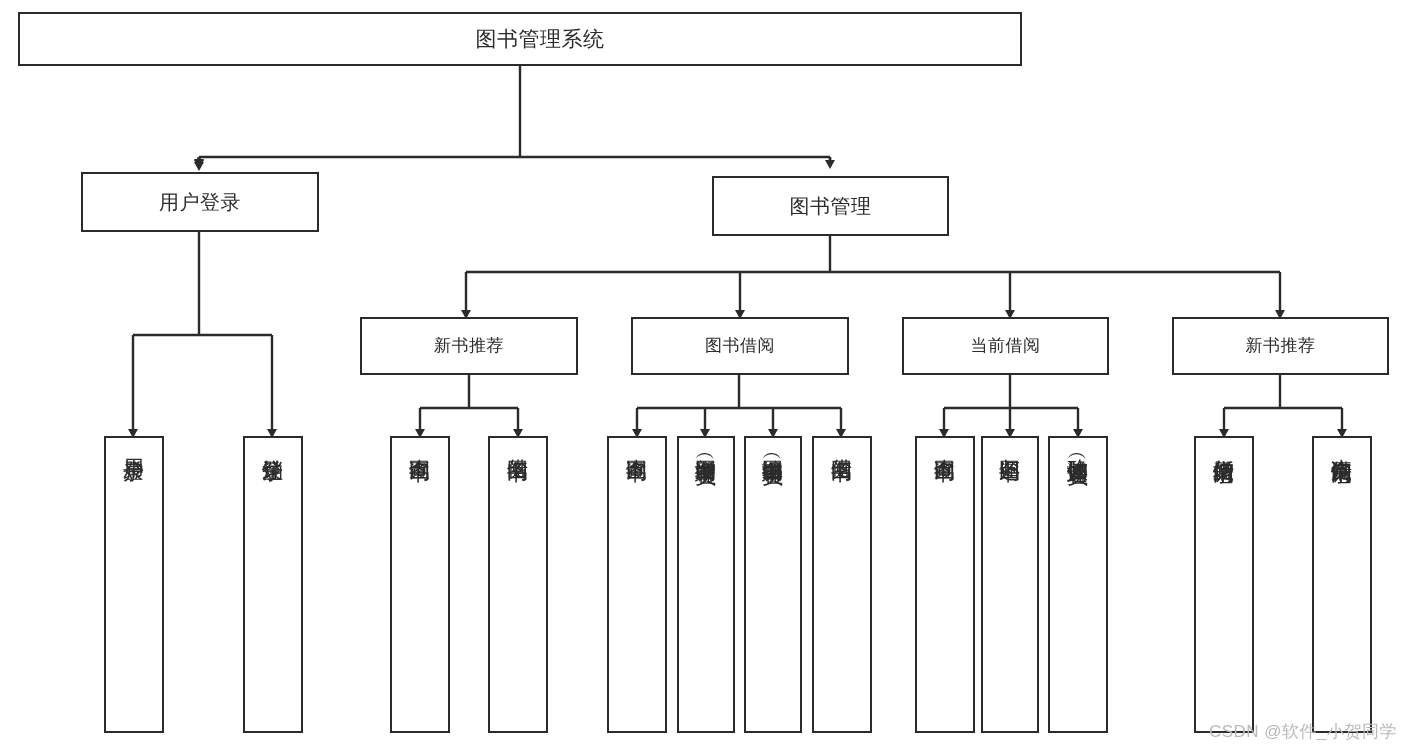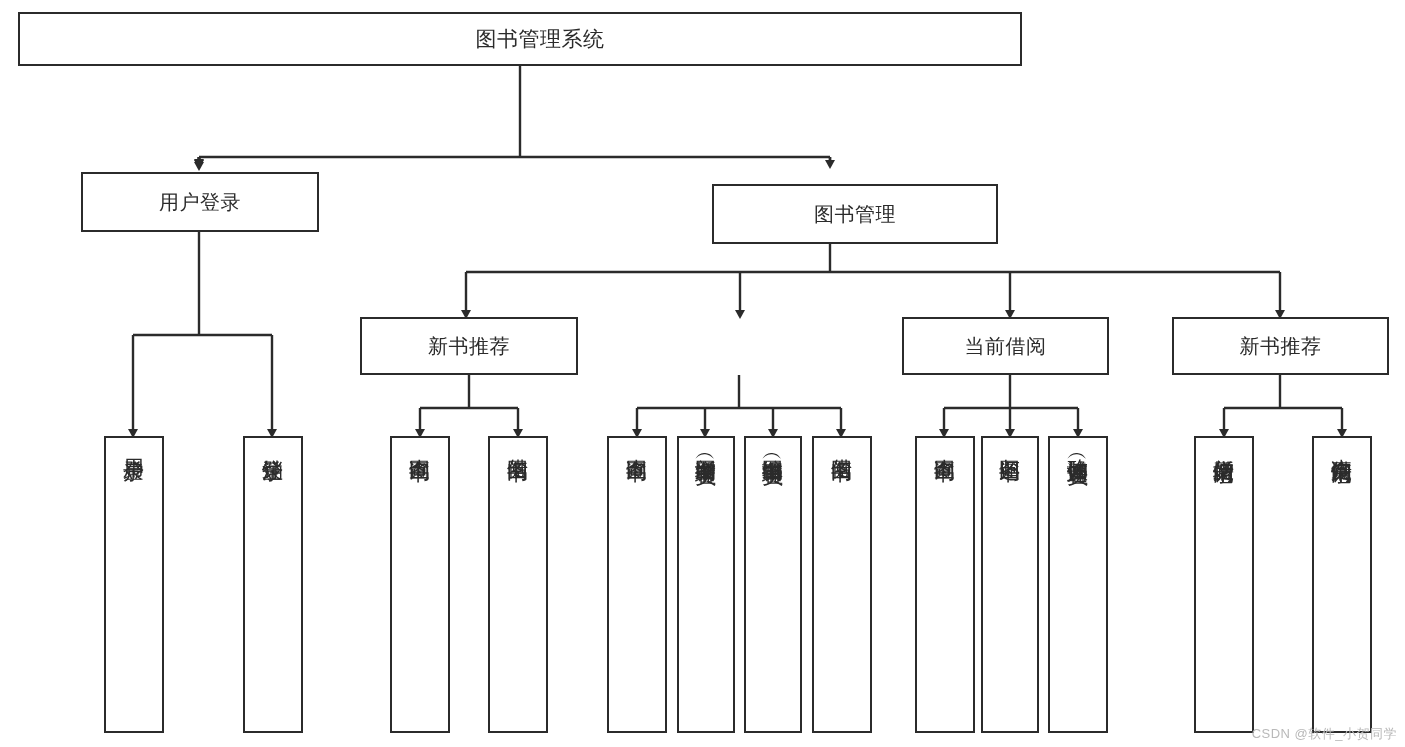--- a/index.html
+++ b/index.html
@@ -34,41 +34,41 @@
     z-index: 2;
   }
   .node .lbl {
     display: block;
     text-align: center;
     line-height: 1.12;
     letter-spacing: 0.5px;
   }
   .node-root .lbl { font-size: 21px; }
   .node-l1 .lbl  { font-size: 20px; }
-  .node-l2 .lbl  { font-size: 20px; }
+  .node-l2 .lbl  { font-size: 17px; }
   
   .node-leaf {
     align-items: flex-start;
     justify-content: center;
     padding-top: 4px;
   }
   .node-leaf .lbl {
     writing-mode: vertical-rl;
     text-orientation: upright;
     font-size: 21px;
     line-height: 1.0;
     letter-spacing: 1px;
     white-space: pre-line;
   }
   .node-leaf.tall .lbl { font-size: 21px; }
   #watermark {
     position: absolute;
     right: 8px;
     bottom: 4px;
-    font-size: 13px;
+    font-size: 17px;
     color: #b9b9b9;
     z-index: 5;
     white-space: nowrap;
     letter-spacing: 0.5px;
   }
 </style>
 </head>
 <body>
 
 <div id="canvas">
@@ -133,27 +133,30 @@
     </g>
   </svg>
 
   <div class="node node-root" style="left:18px; top:12px; width:1004px; height:54px;padding-left:40px;">
     <span class="lbl">图书管理系统</span>
   </div>
 
   <div class="node node-l1" style="left:81px; top:172px; width:238px; height:60px;">
     <span class="lbl">用户登录</span>
   </div>
-  <div class="node node-l1" style="left:712px; top:184px; width:286px; height:60px;">
+  <div class="node node-l1" style="left:712px; top:176px; width:237px; height:60px;">
     <span class="lbl">图书管理</span>
   </div>
 
   <div class="node node-l2" style="left:360px; top:317px; width:218px; height:58px;">
     <span class="lbl">新书推荐</span>
   </div>
+  <div class="node node-l2" style="left:631px; top:317px; width:218px; height:58px;">
+    <span class="lbl">图书借阅</span>
+  </div>
   <div class="node node-l2" style="left:902px; top:317px; width:207px; height:58px;">
     <span class="lbl">当前借阅</span>
   </div>
   <div class="node node-l2" style="left:1172px; top:317px; width:217px; height:58px;">
     <span class="lbl">新书推荐</span>
   </div>
 
   <div class="node node-leaf" style="left:104px; top:436px; width:60px; height:297px;">
     <span class="lbl">用户登录</span>
   </div>

